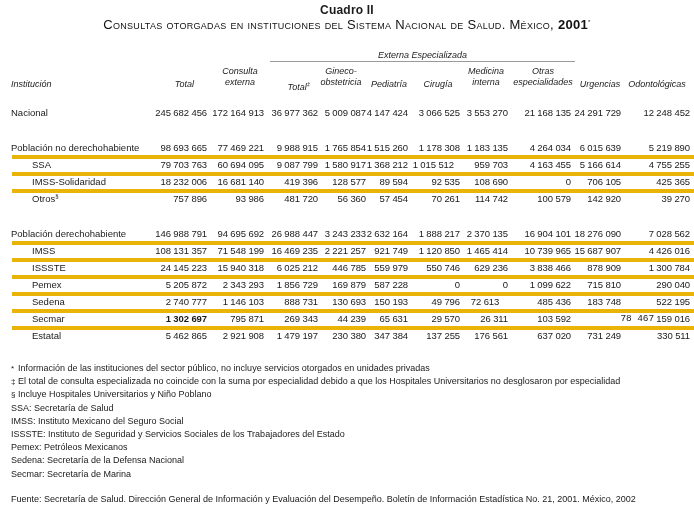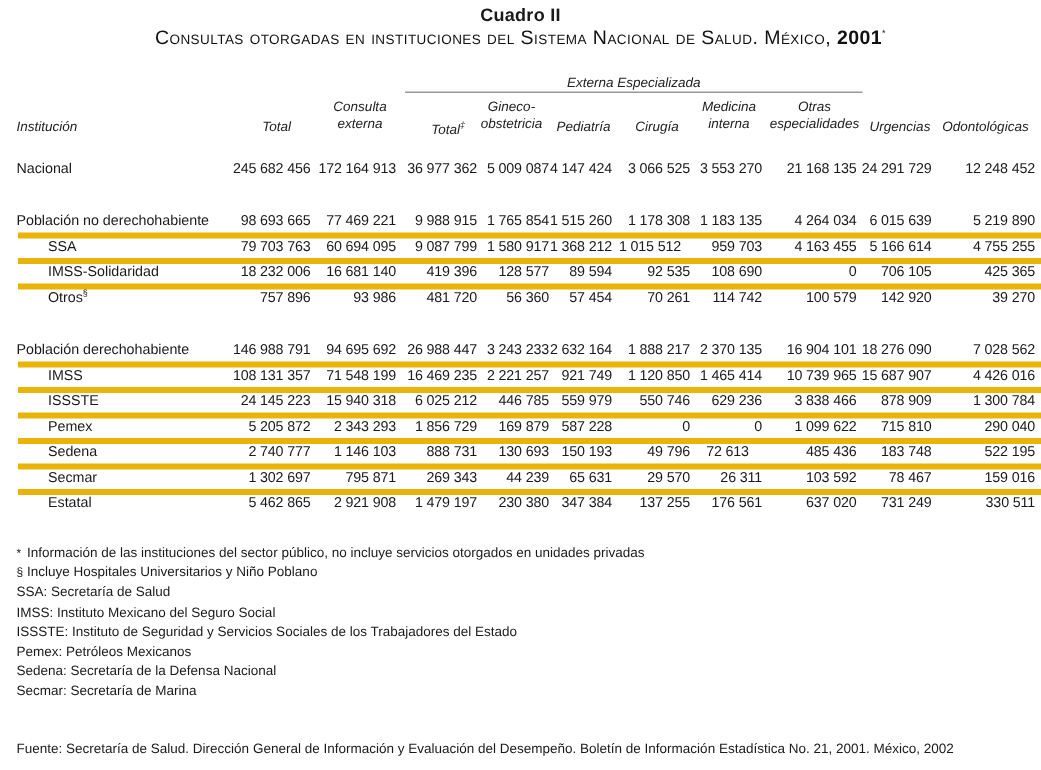--- a/index.html
+++ b/index.html
@@ -196,48 +196,49 @@
       <span class="v" style="left: 306px; width: 48px;">130 693</span>
       <span class="v" style="left: 354px; width: 42px;">150 193</span>
       <span class="v" style="left: 398px; width: 50px;">49 796</span>
       <span class="v" style="left: 450px; width: 46px; text-align: center;">72 613</span>
       <span class="v" style="left: 497px; width: 62px;">485 436</span>
       <span class="v" style="left: 561px; width: 48px;">183 748</span>
       <span class="v" style="left: 612px; width: 66px;">522 195</span>
     </div>
     <div class="row div" style="top: 309px; left: 12px; width: 682px;">
       <span class="lab" style="left: 20px;"><span>Secmar</span></span>
-      <span class="v" style="left: 135px; width: 60px;">1 302 697</span>
+      <span class="v" style="left: 135px; width: 60px; font-weight: bold;">1 302 697</span>
       <span class="v" style="left: 196px; width: 56px;">795 871</span>
       <span class="v" style="left: 252px; width: 54px;">269 343</span>
       <span class="v" style="left: 306px; width: 48px;">44 239</span>
       <span class="v" style="left: 354px; width: 42px;">65 631</span>
       <span class="v" style="left: 398px; width: 50px;">29 570</span>
       <span class="v" style="left: 450px; width: 46px;">26 311</span>
       <span class="v" style="left: 497px; width: 62px;">103 592</span>
-      <span class="v" style="left: 561px; width: 48px;">78 467</span>
+      <span class="v" style="left: 594px; width: 48px; font-family: Liberation Mono, monospace;">78 467</span>
       <span class="v" style="left: 612px; width: 66px;">159 016</span>
     </div>
     <div class="row" style="top: 326px;">
       <span class="lab" style="left: 32px;"><span>Estatal</span></span>
       <span class="v" style="left: 147px; width: 60px;">5 462 865</span>
       <span class="v" style="left: 208px; width: 56px;">2 921 908</span>
       <span class="v" style="left: 264px; width: 54px;">1 479 197</span>
       <span class="v" style="left: 318px; width: 48px;">230 380</span>
       <span class="v" style="left: 366px; width: 42px;">347 384</span>
       <span class="v" style="left: 410px; width: 50px;">137 255</span>
       <span class="v" style="left: 462px; width: 46px;">176 561</span>
       <span class="v" style="left: 509px; width: 62px;">637 020</span>
       <span class="v" style="left: 573px; width: 48px;">731 249</span>
       <span class="v" style="left: 624px; width: 66px;">330 511</span>
     </div>
   </div>
 
 <div class="notes">
   <div><span class="sym">*</span><span>Información de las instituciones del sector público, no incluye servicios otorgados en unidades privadas</span></div>
+  <div><span class="sym">‡</span><span>El total de consulta especializada no coincide con la suma por especialidad debido a que los Hospitales Universitarios no desglosaron por especialidad</span></div>
   <div><span class="sym">§</span><span>Incluye  Hospitales Universitarios  y  Niño Poblano</span></div>
   <div>SSA: Secretaría de Salud</div>
   <div>IMSS: Instituto Mexicano del Seguro Social</div>
   <div>ISSSTE: Instituto de Seguridad y Servicios Sociales de los Trabajadores del Estado</div>
   <div>Pemex: Petróleos Mexicanos</div>
   <div>Sedena: Secretaría de la Defensa Nacional</div>
   <div>Secmar: Secretaría de Marina</div>
 </div>
 
 <div class="src">Fuente: Secretaría de Salud. Dirección General de Información y Evaluación del Desempeño. Boletín de Información Estadística No. 21, 2001. México, 2002</div>

